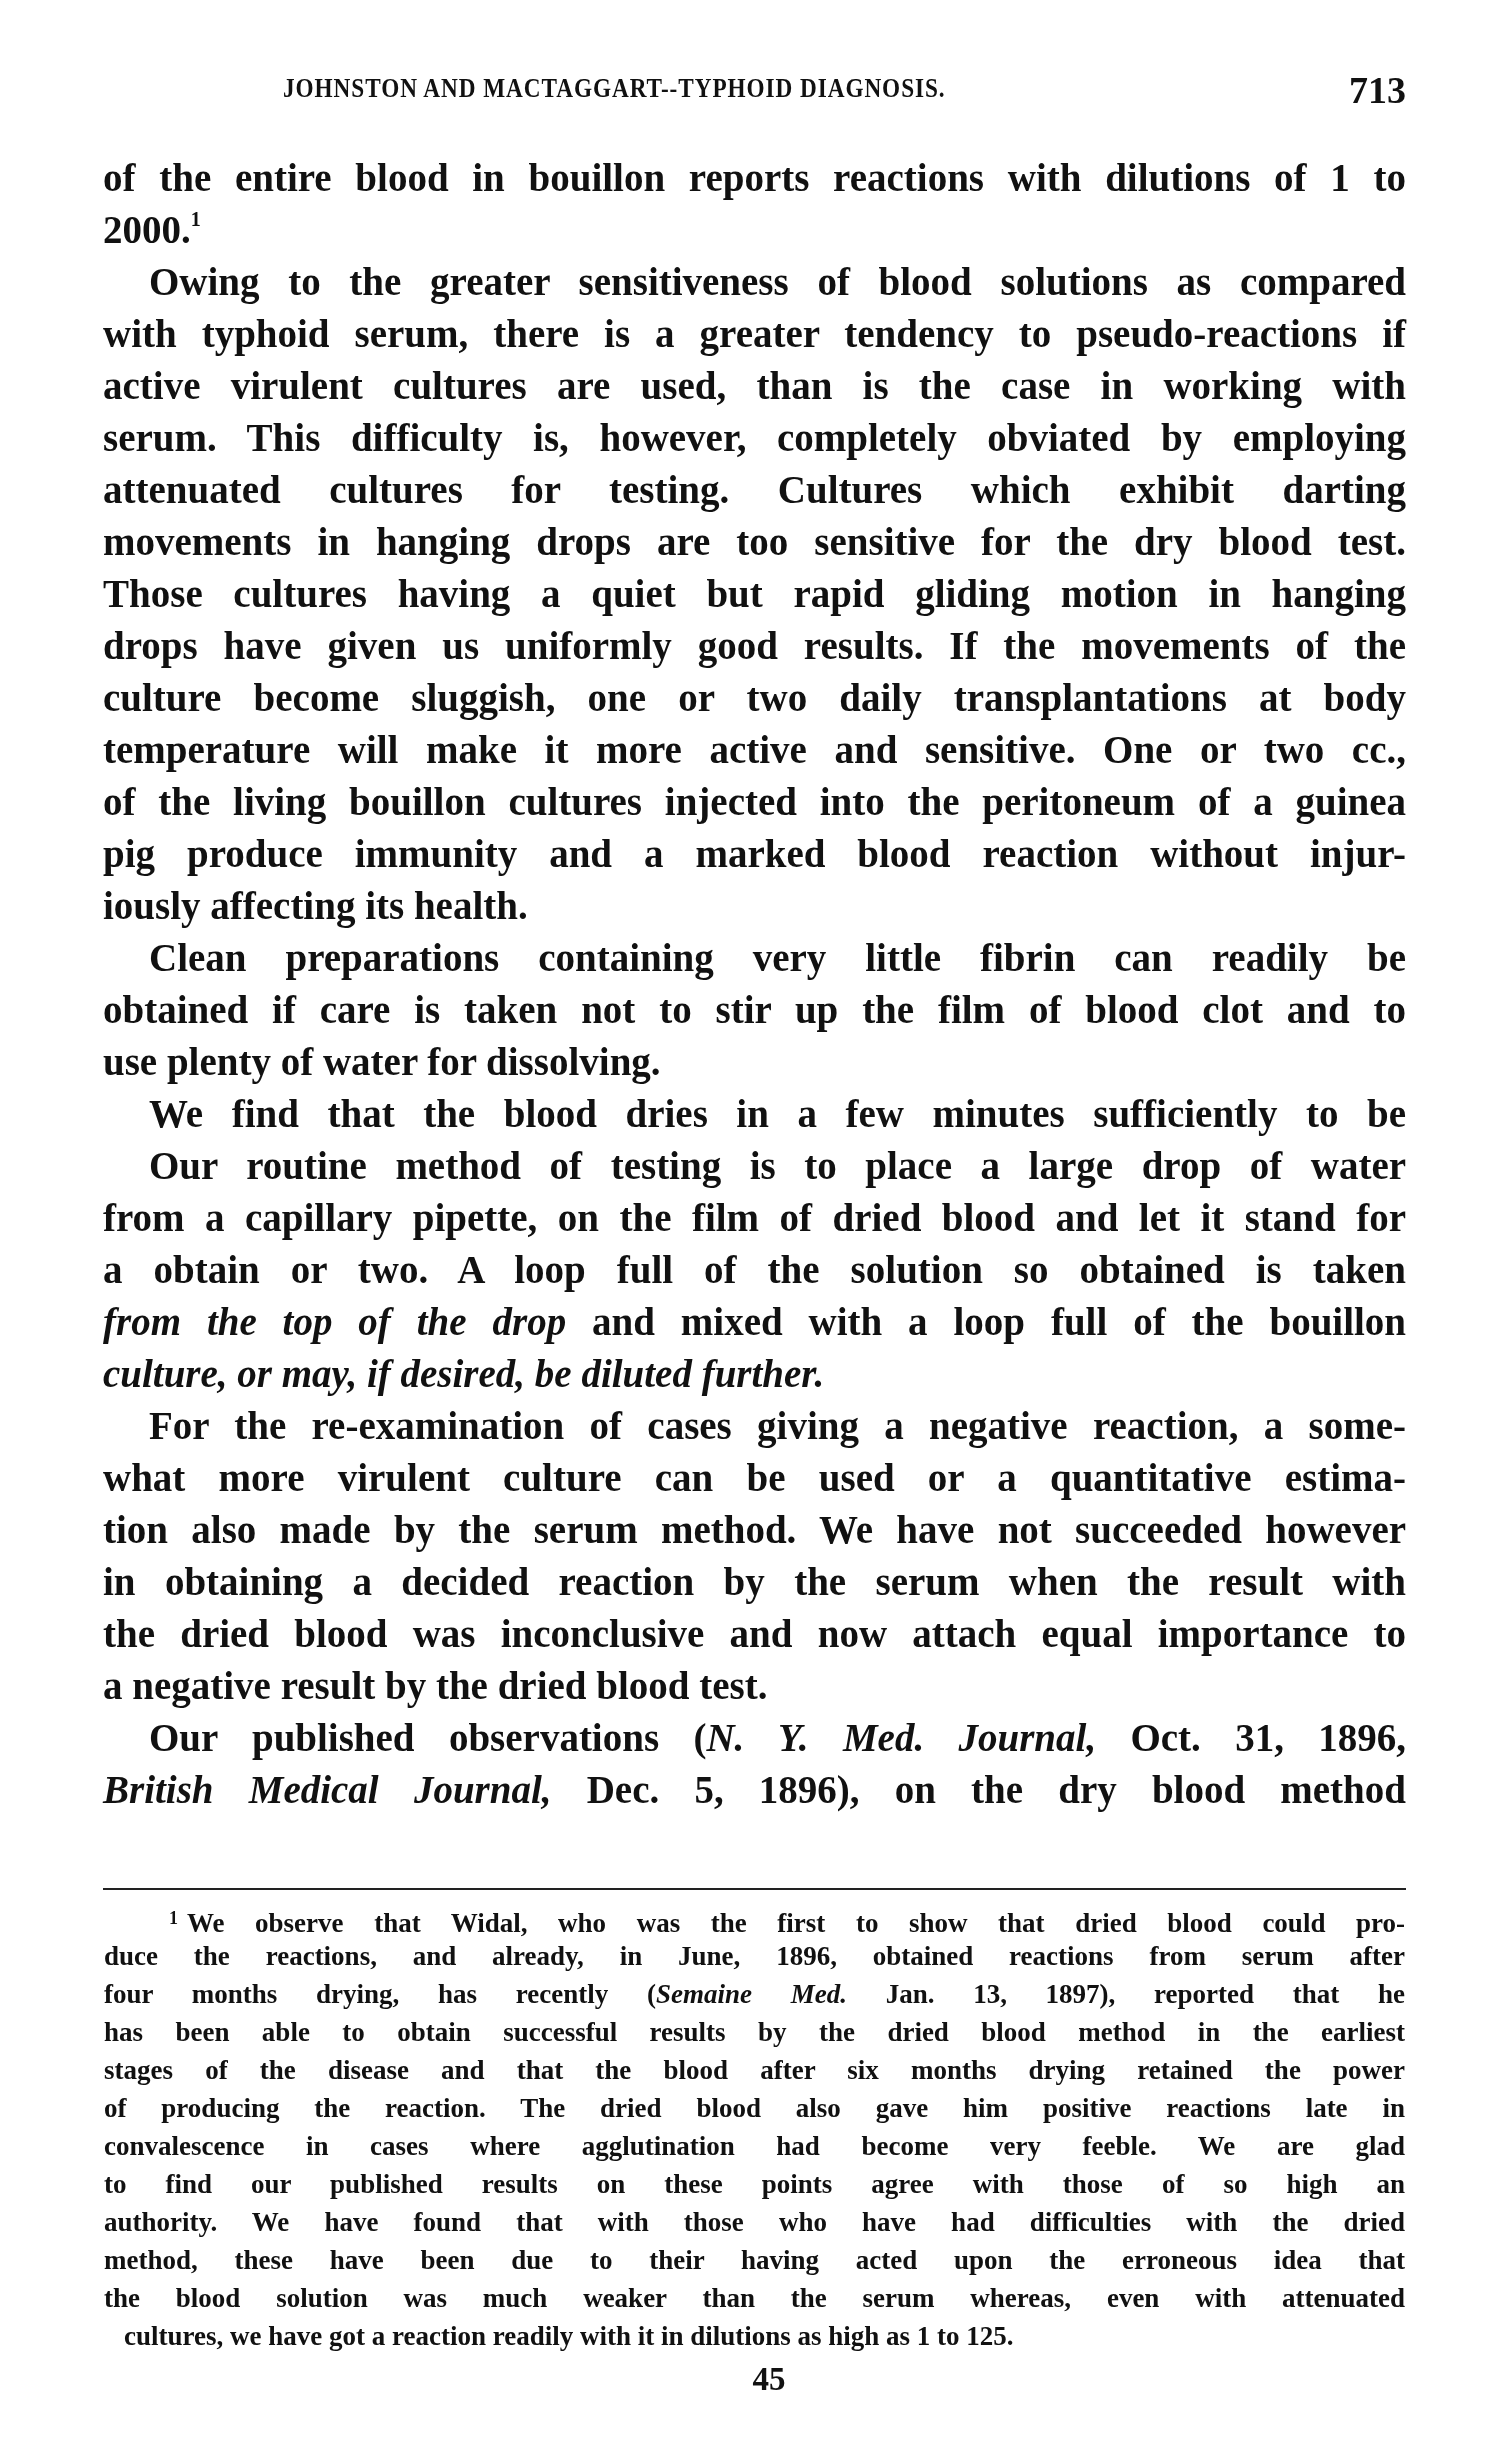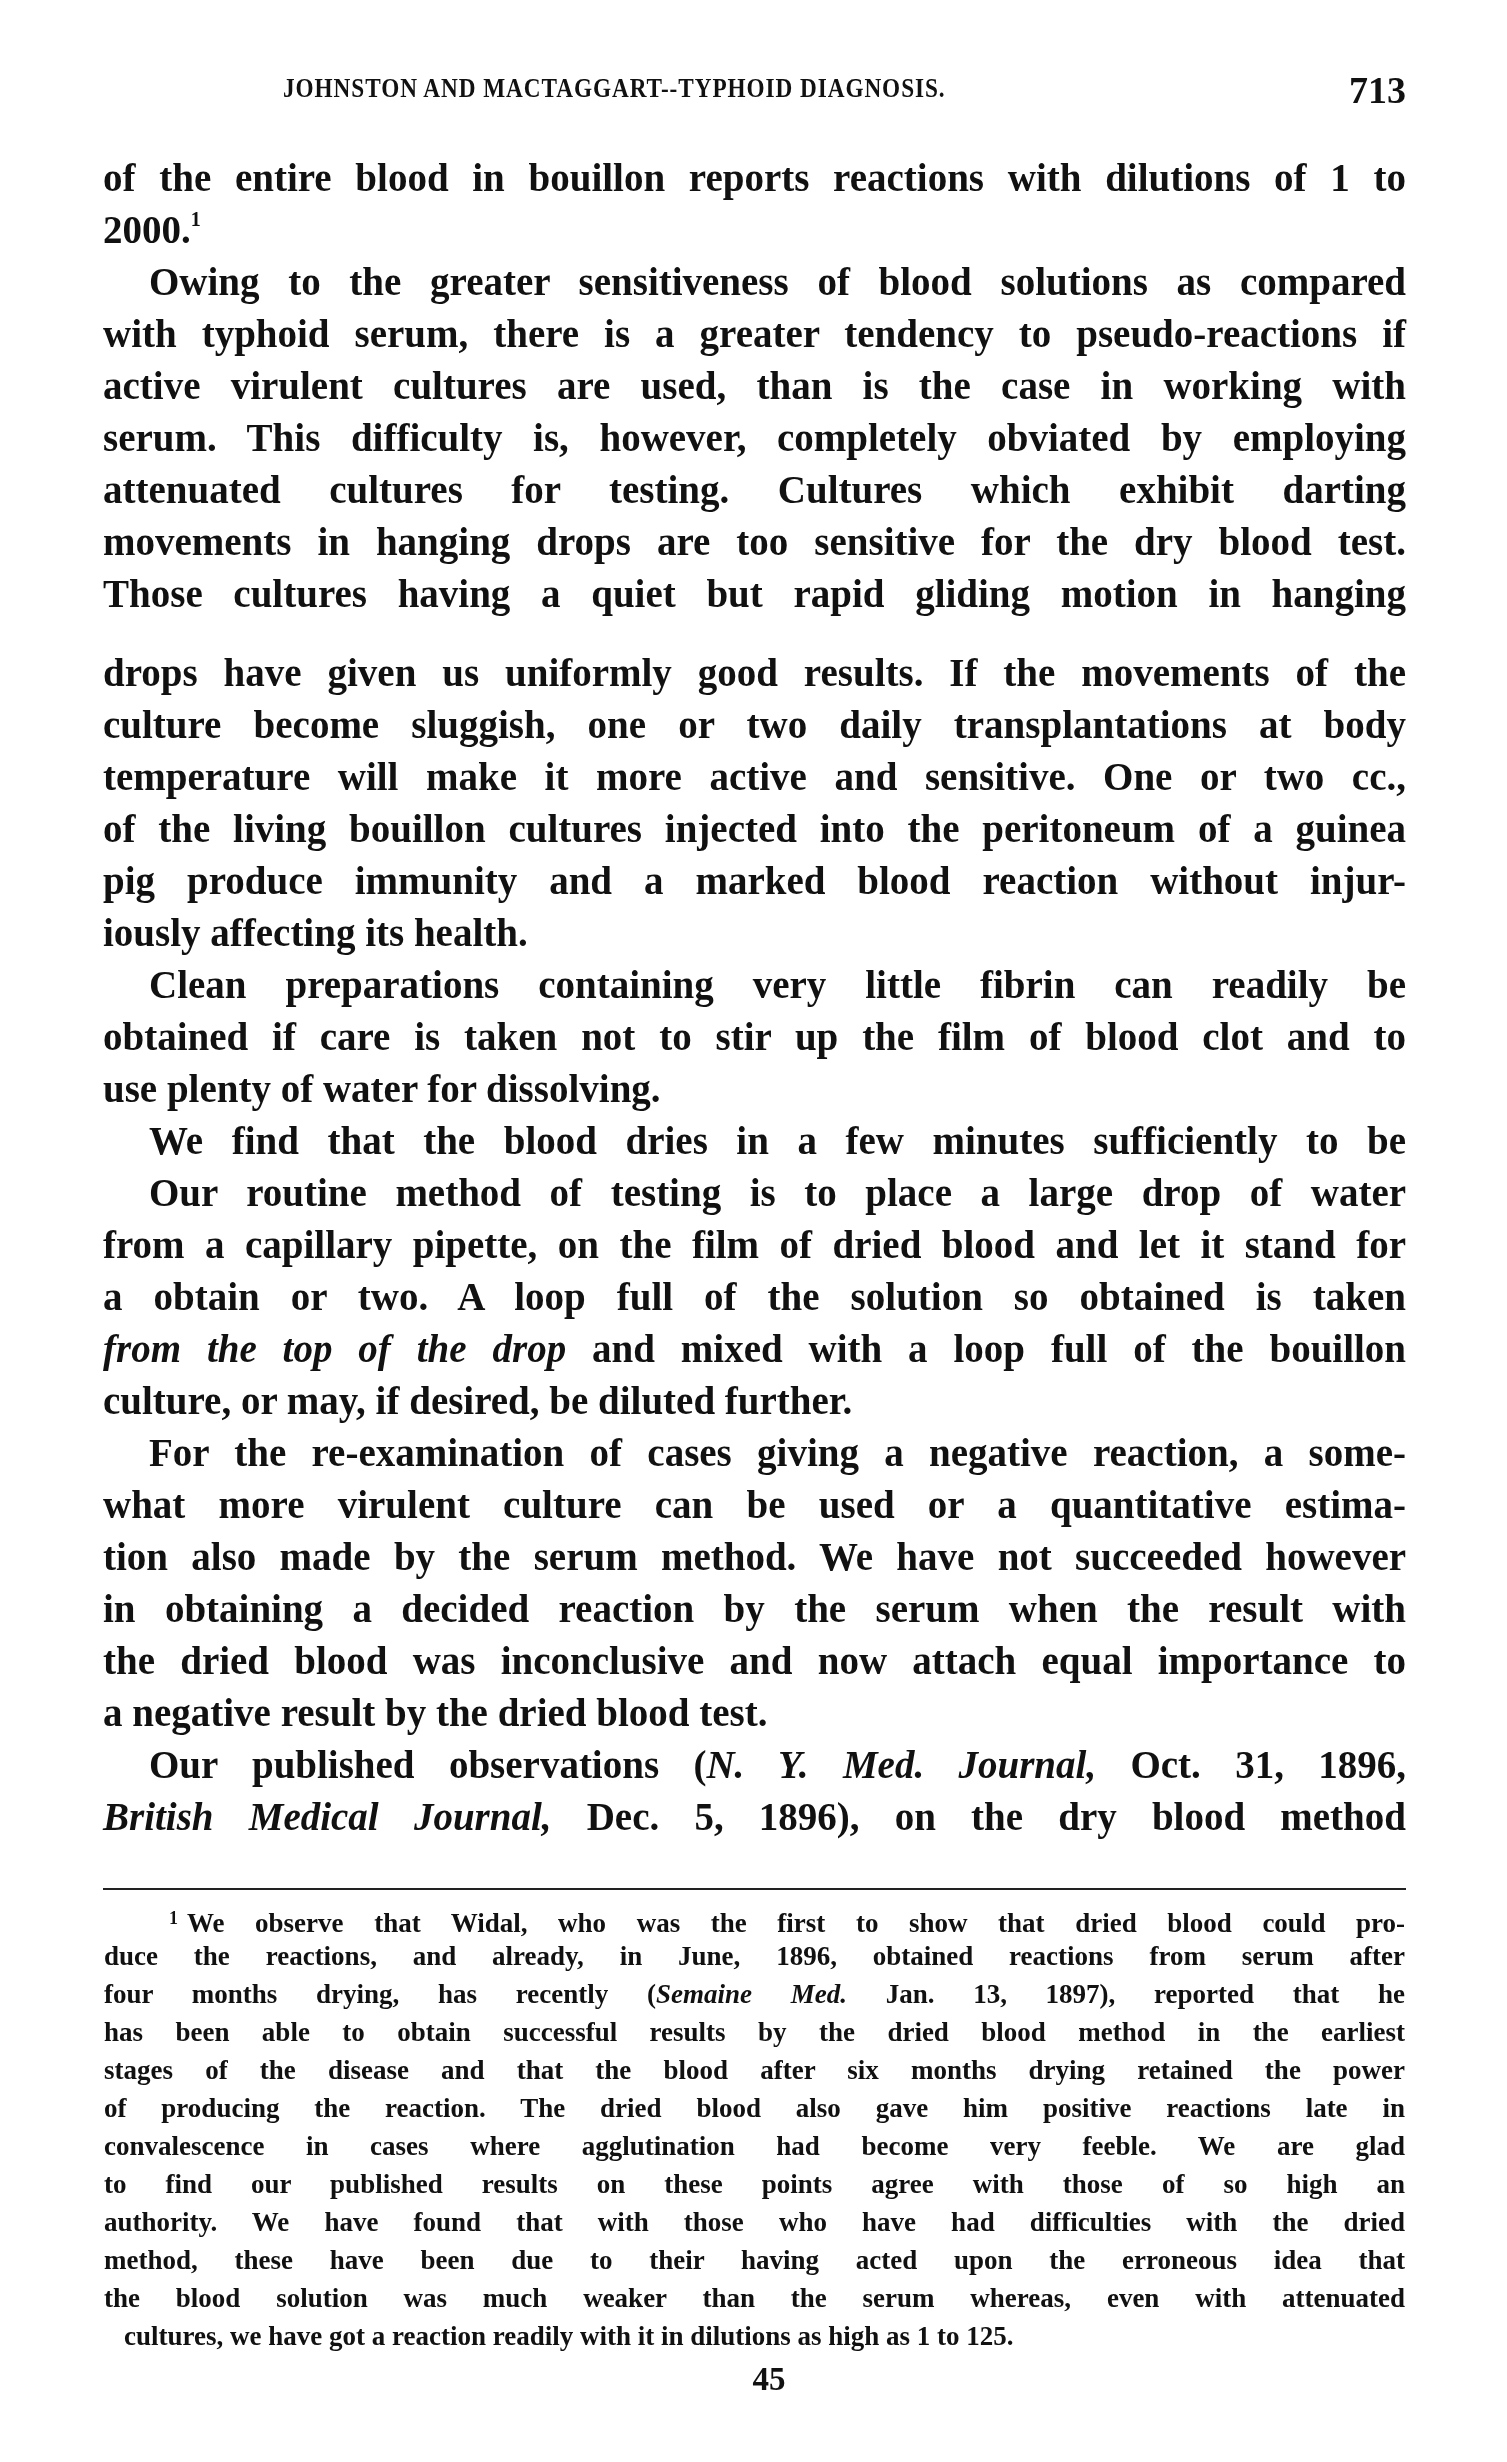--- a/index.html
+++ b/index.html
@@ -62,35 +62,35 @@
 <div class="body-text">
   <span class="line" style="display: block; text-align: justify; text-align-last: justify; width: 1303px; box-sizing: border-box;"><span>of the entire blood in bouillon reports reactions with dilutions of 1 to</span></span>
   <span class="line short" style="display: block; text-align: left; text-align-last: left; width: auto;"><span>2000.</span><sup class="fnref">1</sup></span>
   <span class="line indent" style="display: block; text-align: justify; text-align-last: justify; width: 1303px; box-sizing: border-box;">Owing to the greater sensitiveness of blood solutions as compared</span>
   <span class="line" style="display: block; text-align: justify; text-align-last: justify; width: 1303px; box-sizing: border-box;">with typhoid serum, there is a greater tendency to pseudo-reactions if</span>
   <span class="line" style="display: block; text-align: justify; text-align-last: justify; width: 1303px; box-sizing: border-box;">active virulent cultures are used, than is the case in working with</span>
   <span class="line" style="display: block; text-align: justify; text-align-last: justify; width: 1303px; box-sizing: border-box;">serum. This difficulty is, however, completely obviated by employing</span>
   <span class="line" style="display: block; text-align: justify; text-align-last: justify; width: 1303px; box-sizing: border-box;">attenuated cultures for testing. Cultures which exhibit darting</span>
   <span class="line" style="display: block; text-align: justify; text-align-last: justify; width: 1303px; box-sizing: border-box;">movements in hanging drops are too sensitive for the dry blood test.</span>
   <span class="line" style="display: block; text-align: justify; text-align-last: justify; width: 1303px; box-sizing: border-box;">Those cultures having a quiet but rapid gliding motion in hanging</span>
-  <span class="line" style="display: block; text-align: justify; text-align-last: justify; width: 1303px; box-sizing: border-box; margin-top: 27px;">drops have given us uniformly good results. If the movements of the</span>
+  <span class="line" style="display: block; text-align: justify; text-align-last: justify; width: 1303px; box-sizing: border-box;">drops have given us uniformly good results. If the movements of the</span>
   <span class="line" style="display: block; text-align: justify; text-align-last: justify; width: 1303px; box-sizing: border-box;">culture become sluggish, one or two daily transplantations at body</span>
   <span class="line" style="display: block; text-align: justify; text-align-last: justify; width: 1303px; box-sizing: border-box;">temperature will make it more active and sensitive. One or two cc.,</span>
   <span class="line" style="display: block; text-align: justify; text-align-last: justify; width: 1303px; box-sizing: border-box;">of the living bouillon cultures injected into the peritoneum of a guinea</span>
   <span class="line" style="display: block; text-align: justify; text-align-last: justify; width: 1303px; box-sizing: border-box;">pig produce immunity and a marked blood reaction without injur-</span>
   <span class="line short" style="display: block; text-align: left; text-align-last: left; width: auto;">iously affecting its health.</span>
   <span class="line indent" style="display: block; text-align: justify; text-align-last: justify; width: 1303px; box-sizing: border-box;">Clean preparations containing very little fibrin can readily be</span>
   <span class="line" style="display: block; text-align: justify; text-align-last: justify; width: 1303px; box-sizing: border-box;">obtained if care is taken not to stir up the film of blood clot and to</span>
   <span class="line short" style="display: block; text-align: left; text-align-last: left; width: auto;">use plenty of water for dissolving.</span>
   <span class="line indent" style="display: block; text-align: justify; text-align-last: justify; width: 1303px; box-sizing: border-box;">We find that the blood dries in a few minutes sufficiently to be</span>
   <span class="line indent" style="display: block; text-align: justify; text-align-last: justify; width: 1303px; box-sizing: border-box;">Our routine method of testing is to place a large drop of water</span>
   <span class="line" style="display: block; text-align: justify; text-align-last: justify; width: 1303px; box-sizing: border-box;">from a capillary pipette, on the film of dried blood and let it stand for</span>
   <span class="line" style="display: block; text-align: justify; text-align-last: justify; width: 1303px; box-sizing: border-box;">a obtain or two. A loop full of the solution so obtained is taken</span>
   <span class="line" style="display: block; text-align: justify; text-align-last: justify; width: 1303px; box-sizing: border-box;"><em>from the top of the drop</em> <span>and mixed with a loop full of the bouillon</span></span>
-  <span class="line short" style="display: block; text-align: left; text-align-last: left; width: auto;">culture, or may, if desired, be diluted further.</span>
+  <span class="line short" style="display: block; text-align: left; text-align-last: left; width: auto; font-style: italic;">culture, or may, if desired, be diluted further.</span>
   <span class="line indent" style="display: block; text-align: justify; text-align-last: justify; width: 1303px; box-sizing: border-box;">For the re-examination of cases giving a negative reaction, a some-</span>
   <span class="line" style="display: block; text-align: justify; text-align-last: justify; width: 1303px; box-sizing: border-box;">what more virulent culture can be used or a quantitative estima-</span>
   <span class="line" style="display: block; text-align: justify; text-align-last: justify; width: 1303px; box-sizing: border-box;">tion also made by the serum method. We have not succeeded however</span>
   <span class="line" style="display: block; text-align: justify; text-align-last: justify; width: 1303px; box-sizing: border-box;">in obtaining a decided reaction by the serum when the result with</span>
   <span class="line" style="display: block; text-align: justify; text-align-last: justify; width: 1303px; box-sizing: border-box;">the dried blood was inconclusive and now attach equal importance to</span>
   <span class="line short" style="display: block; text-align: left; text-align-last: left; width: auto;">a negative result by the dried blood test.</span>
   <span class="line indent" style="display: block; text-align: justify; text-align-last: justify; width: 1303px; box-sizing: border-box;"><span>Our published observations (</span><em>N. Y. Med. Journal,</em> <span>Oct. 31, 1896,</span></span>
   <span class="line" style="display: block; text-align: justify; text-align-last: justify; width: 1303px; box-sizing: border-box;"><em>British Medical Journal,</em> <span>Dec. 5, 1896), on the dry blood method</span></span>
 </div>
 

